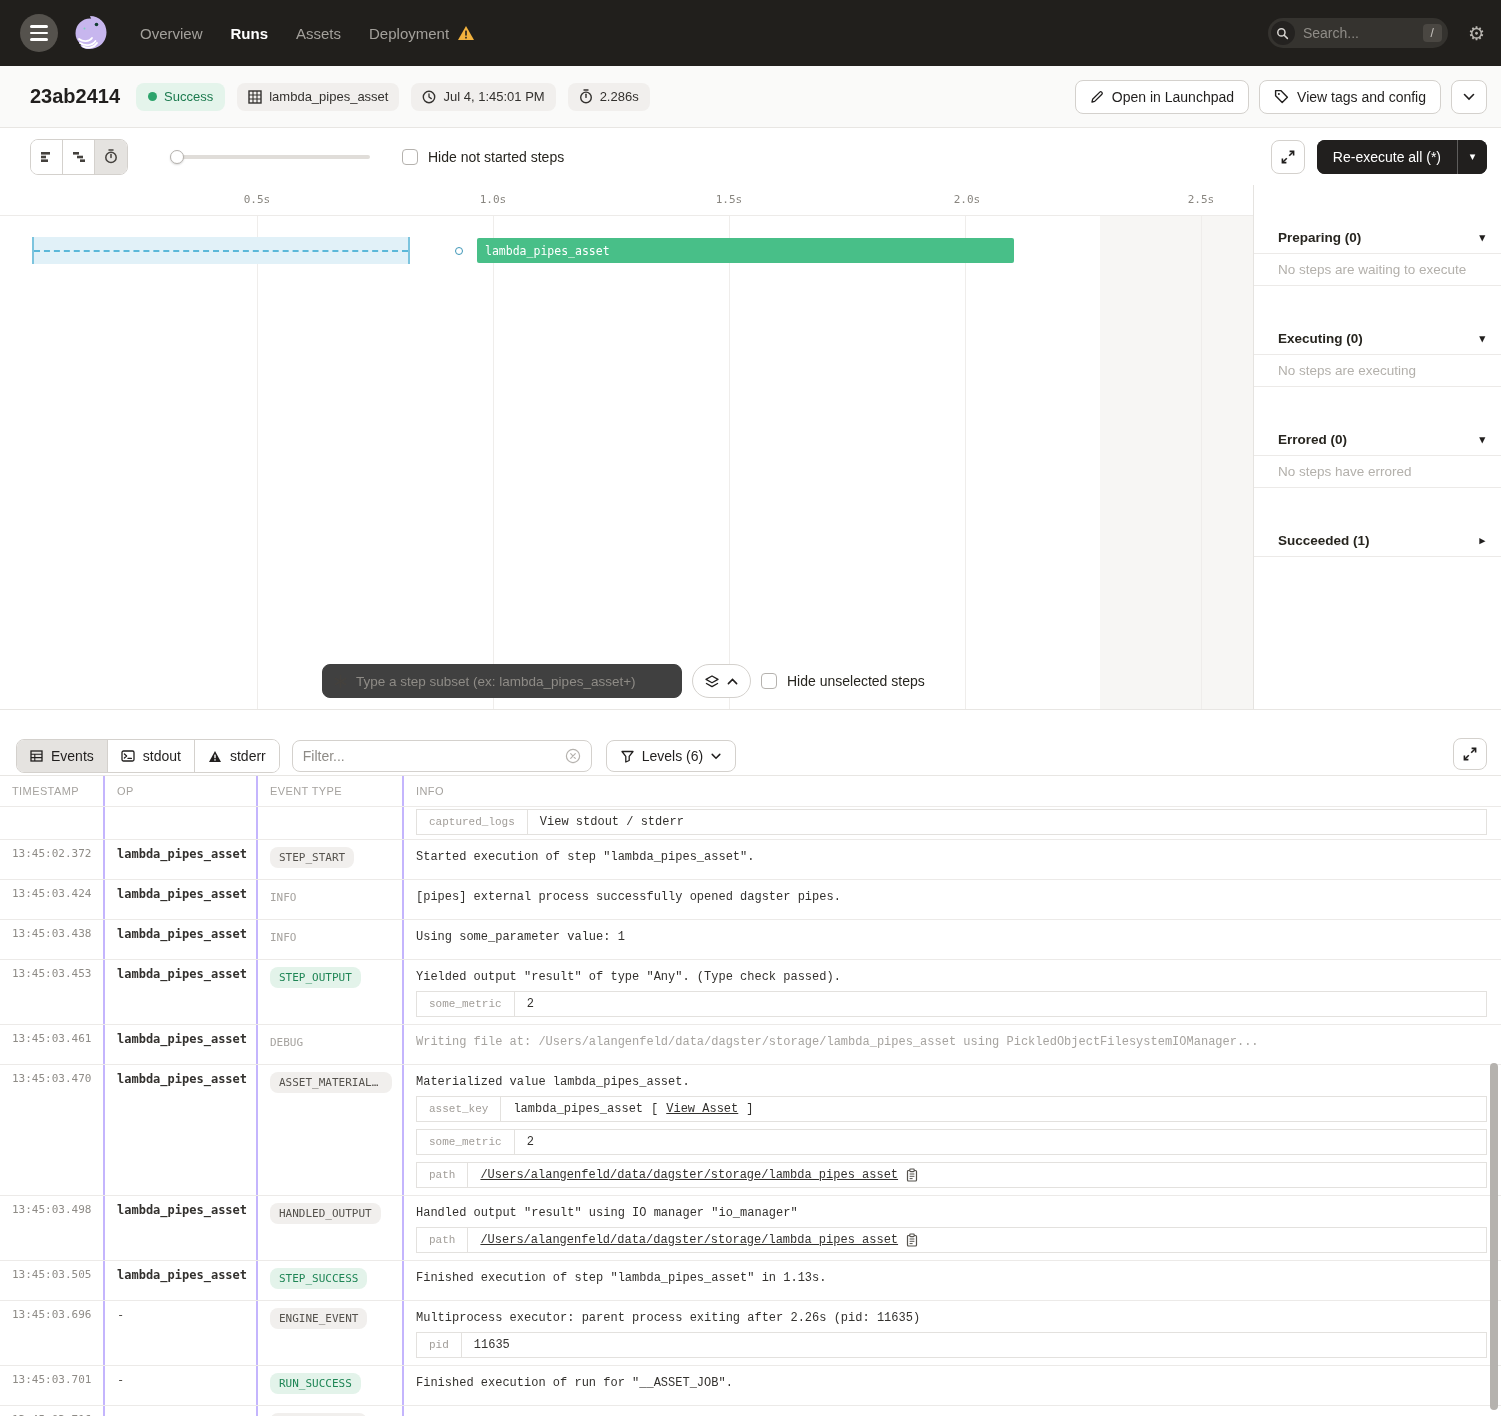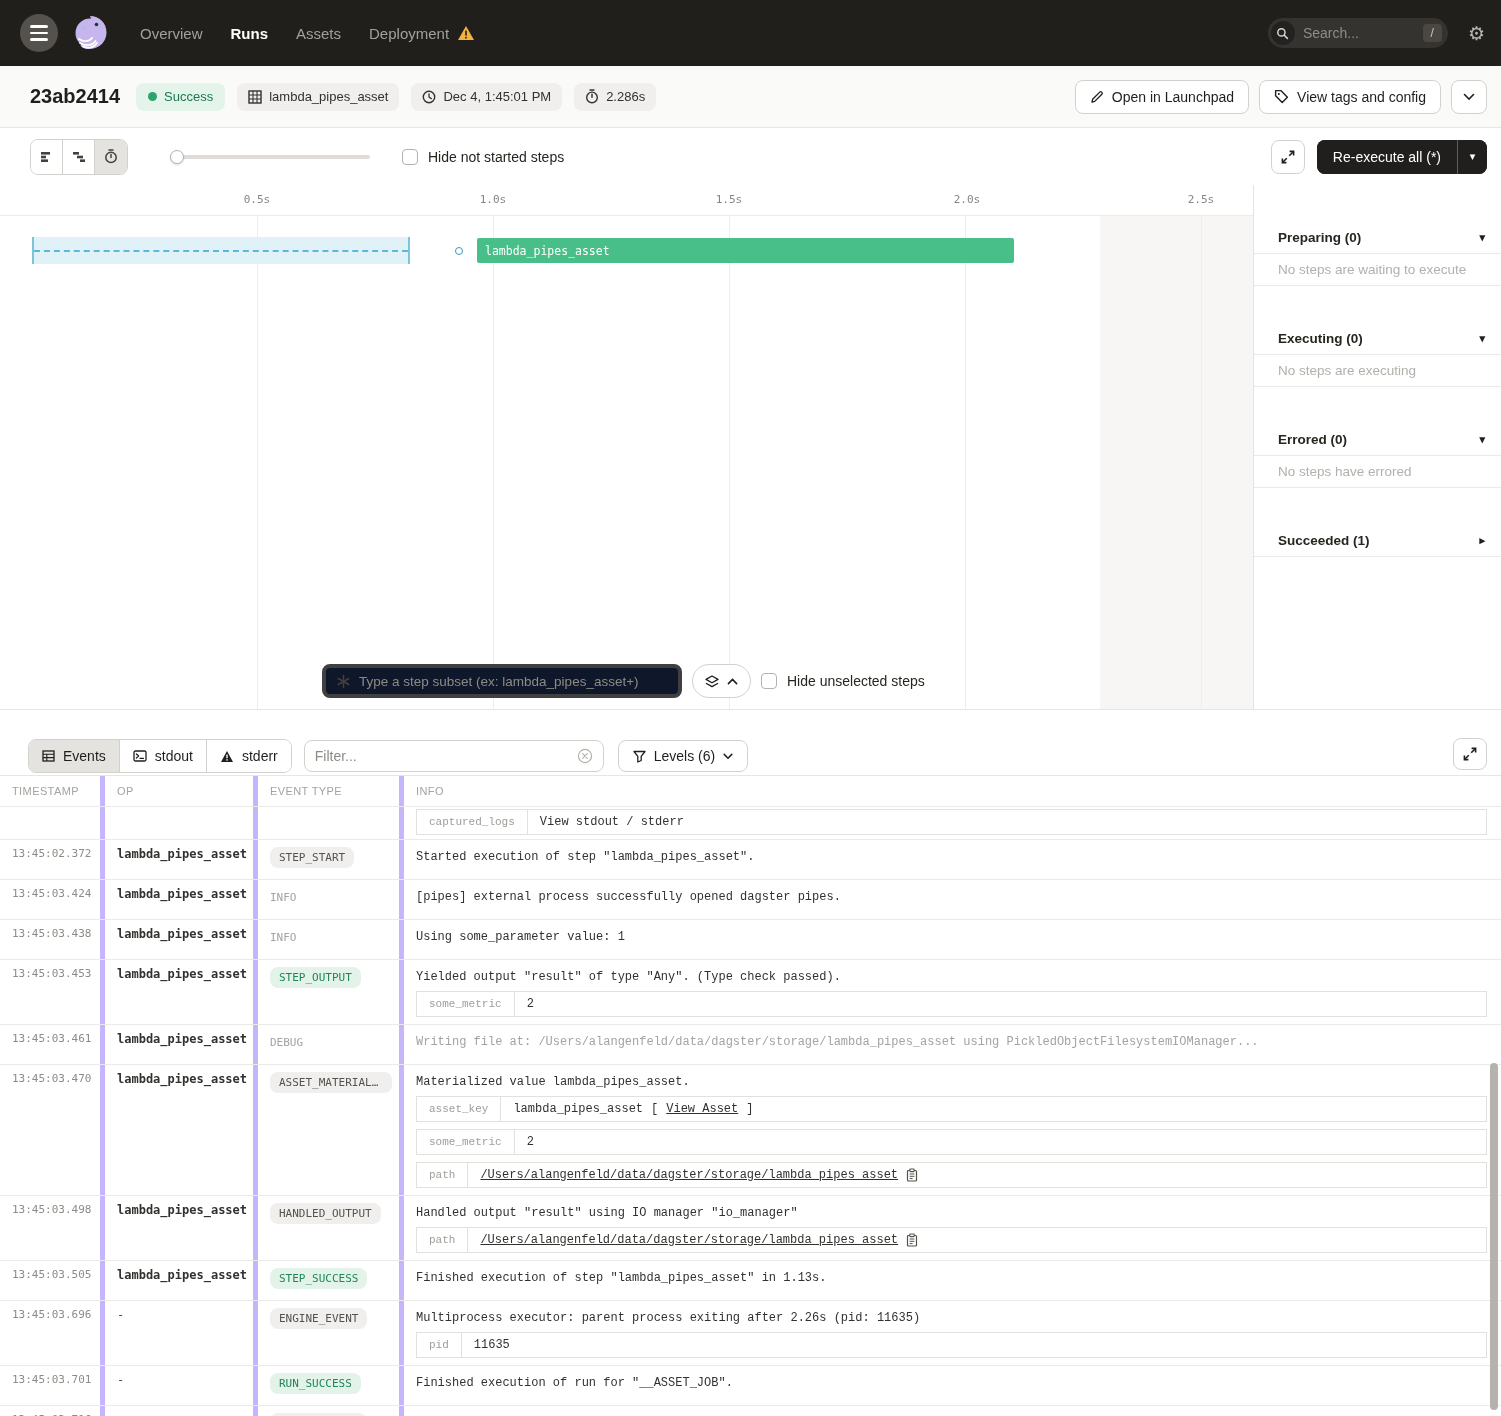--- a/index.html
+++ b/index.html
@@ -56,47 +56,47 @@
   .gantt-axis { height:31px; position:relative; border-bottom:1px solid #edebe9; flex:none; }
   .tick-label { position:absolute; top:8px; transform:translateX(-50%); font-size:11px; color:#88857f; }
   .gantt-body { position:relative; flex:1; overflow:hidden; }
   .beyond-run { position:absolute; top:0; bottom:0; background:#f7f6f4; }
   .gridline { position:absolute; top:0; bottom:0; width:1px; background:#efedeb; }
   .wait-box { position:absolute; height:27px; background:#e1f1f8; border-left:2px solid #7cc4de; border-right:2px solid #7cc4de; display:flex; align-items:center; }
   .wait-dash { width:100%; border-top:2px dashed #5bb8d9; }
   .gantt-marker { position:absolute; width:8px; height:8px; border-radius:50%; border:1.6px solid #3f97b8; background:#fff; }
   .gantt-bar { position:absolute; height:25px; border-radius:2px; display:flex; align-items:center; padding:0 8px; color:#fff; font-size:11.5px; cursor:pointer; }
   .gantt-controls { position:absolute; left:322px; bottom:11px; display:flex; align-items:center; gap:10px; }
-  .subset-input { width:360px; height:34px; border:4px solid #404040; border-radius:8px; background:#0f172a; display:flex; align-items:center; padding:0 10px; gap:8px; cursor:text; }
+  .subset-input { width:360px; height:34px; border:1px solid #404040; border-radius:8px; background:#404040; display:flex; align-items:center; padding:0 10px; gap:8px; cursor:text; }
   .subset-input .ph { color:#8e8b86; font-size:13.5px; white-space:nowrap; }
   .layers-btn { height:34px; border:1px solid #d4d1cd; border-radius:17px; background:#fff; display:flex; align-items:center; gap:8px; padding:0 12px; cursor:pointer; }
   .sidebar { width:248px; flex:none; border-left:1px solid #e5e3e0; background:#fff; }
   .sb-head { height:32px; display:flex; align-items:center; justify-content:space-between; padding:0 16px 0 24px; font-size:13.5px; font-weight:700; color:#27251f; border-bottom:1px solid #eceae8; cursor:pointer;margin-top:37px; }
   .sb-caret { font-size:11px; color:#211f1e; }
   .sb-empty { height:32px; display:flex; align-items:center; padding:0 24px; font-size:13.5px; color:#b3b0ab; border-bottom:1px solid #eceae8; }
 
   
   .splitter { height:27px; flex:none; background:#fff; }
 
   
-  .log-toolbar { height:38px; flex:none; display:flex; align-items:center; padding:0 14px 0 28px; position:relative; }
+  .log-toolbar { height:38px; flex:none; display:flex; align-items:center; padding:0 14px 0 16px; position:relative; }
   .tab-group { display:flex; border:1px solid #d4d1cd; border-radius:8px; overflow:hidden; }
   .tab { height:32px; border:none; border-right:1px solid #d4d1cd; background:#fff; display:flex; align-items:center; gap:8px; font-size:14px; color:#211f1e; padding:0 13px; cursor:pointer; font-family:"Liberation Sans",sans-serif; }
   .tab:last-child { border-right:none; }
   .tab.active { background:#e5e3e0; }
   .filter-wrap { margin-left:12px; width:300px; height:32px; border:1px solid #d4d1cd; border-radius:8px; display:flex; align-items:center; padding:0 10px; }
   .filter-wrap input { border:none; outline:none; flex:1; font-size:14px; color:#3b82f6; font-family:"Liberation Sans",sans-serif; }
   .filter-wrap input::placeholder { color:#8e8b86; }
   .levels-btn { margin-left:14px; }
   .lt-expand { position:absolute; right:14px; top:1px; }
 
   
   .log-table { flex:1; display:flex; flex-direction:column; border-top:1px solid #e8e6e3; overflow:hidden; position:relative; }
   .lrow { display:grid; grid-template-columns:105px 153px 146px 1fr; border-bottom:1px solid #eceae8; flex:none; }
-  .lrow > div { border-right:5px solid #c4b5fd; padding:7px 12px; min-width:0; }
+  .lrow > div { border-right:2px solid #c4b5fd; padding:7px 12px; min-width:0; }
   .lrow > div:last-child { border-right:none; }
   .lrow.header > div { padding:9px 12px; font-size:11px; letter-spacing:.4px; color:#a6a39f; }
   .c-ts { font-family:"DejaVu Sans Mono",monospace; font-size:11px; color:#8e8b86; white-space:nowrap; }
   .c-op { font-family:"DejaVu Sans Mono",monospace; font-size:12px; font-weight:700; color:#33312e; white-space:nowrap; }
   .c-op.dash { font-weight:400; color:#55524d; }
   .evt { display:inline-block; font-family:"DejaVu Sans Mono",monospace; font-size:11px; padding:4px 9px; border-radius:8px; white-space:nowrap; max-width:122px; overflow:hidden; text-overflow:ellipsis; }
   .evt.g { background:#f1efed; color:#55524d; }
   .evt.s { background:#e3f3ea; color:#1e8555; }
   .evt.p { background:none; color:#a6a39f; padding:4px 0; }
   .c-info { font-family:Liberation Mono, monospace; font-size:12px; color:#33312e; }
@@ -188,21 +188,21 @@
           </span>
           <span>lambda_pipes_asset</span>
         </span>
         <span class="pill">
           <span>
             <svg width="14" height="14" viewBox="0 0 14 14">
               <circle cx="7" cy="7" r="5.7" fill="none" stroke="#33312e" stroke-width="1.4"></circle>
               <path d="M7 3.8V7l2.3 1.6" fill="none" stroke="#33312e" stroke-width="1.3" stroke-linecap="round"></path>
             </svg>
           </span>
-          <span>Dec 4, 1:45:01 PM</span>
+          <span>Jul 4, 1:45:01 PM</span>
         </span>
         <span class="pill">
           <span>
             <svg width="14" height="15" viewBox="0 0 14 15">
               <circle cx="7" cy="8.4" r="5.3" fill="none" stroke="#33312e" stroke-width="1.4"></circle>
               <line x1="7" y1="8.4" x2="7" y2="5.2" stroke="#33312e" stroke-width="1.4" stroke-linecap="round"></line>
               <line x1="5" y1="1" x2="9" y2="1" stroke="#33312e" stroke-width="1.4" stroke-linecap="round"></line>
             </svg>
           </span>
           <span>2.286s</span>

